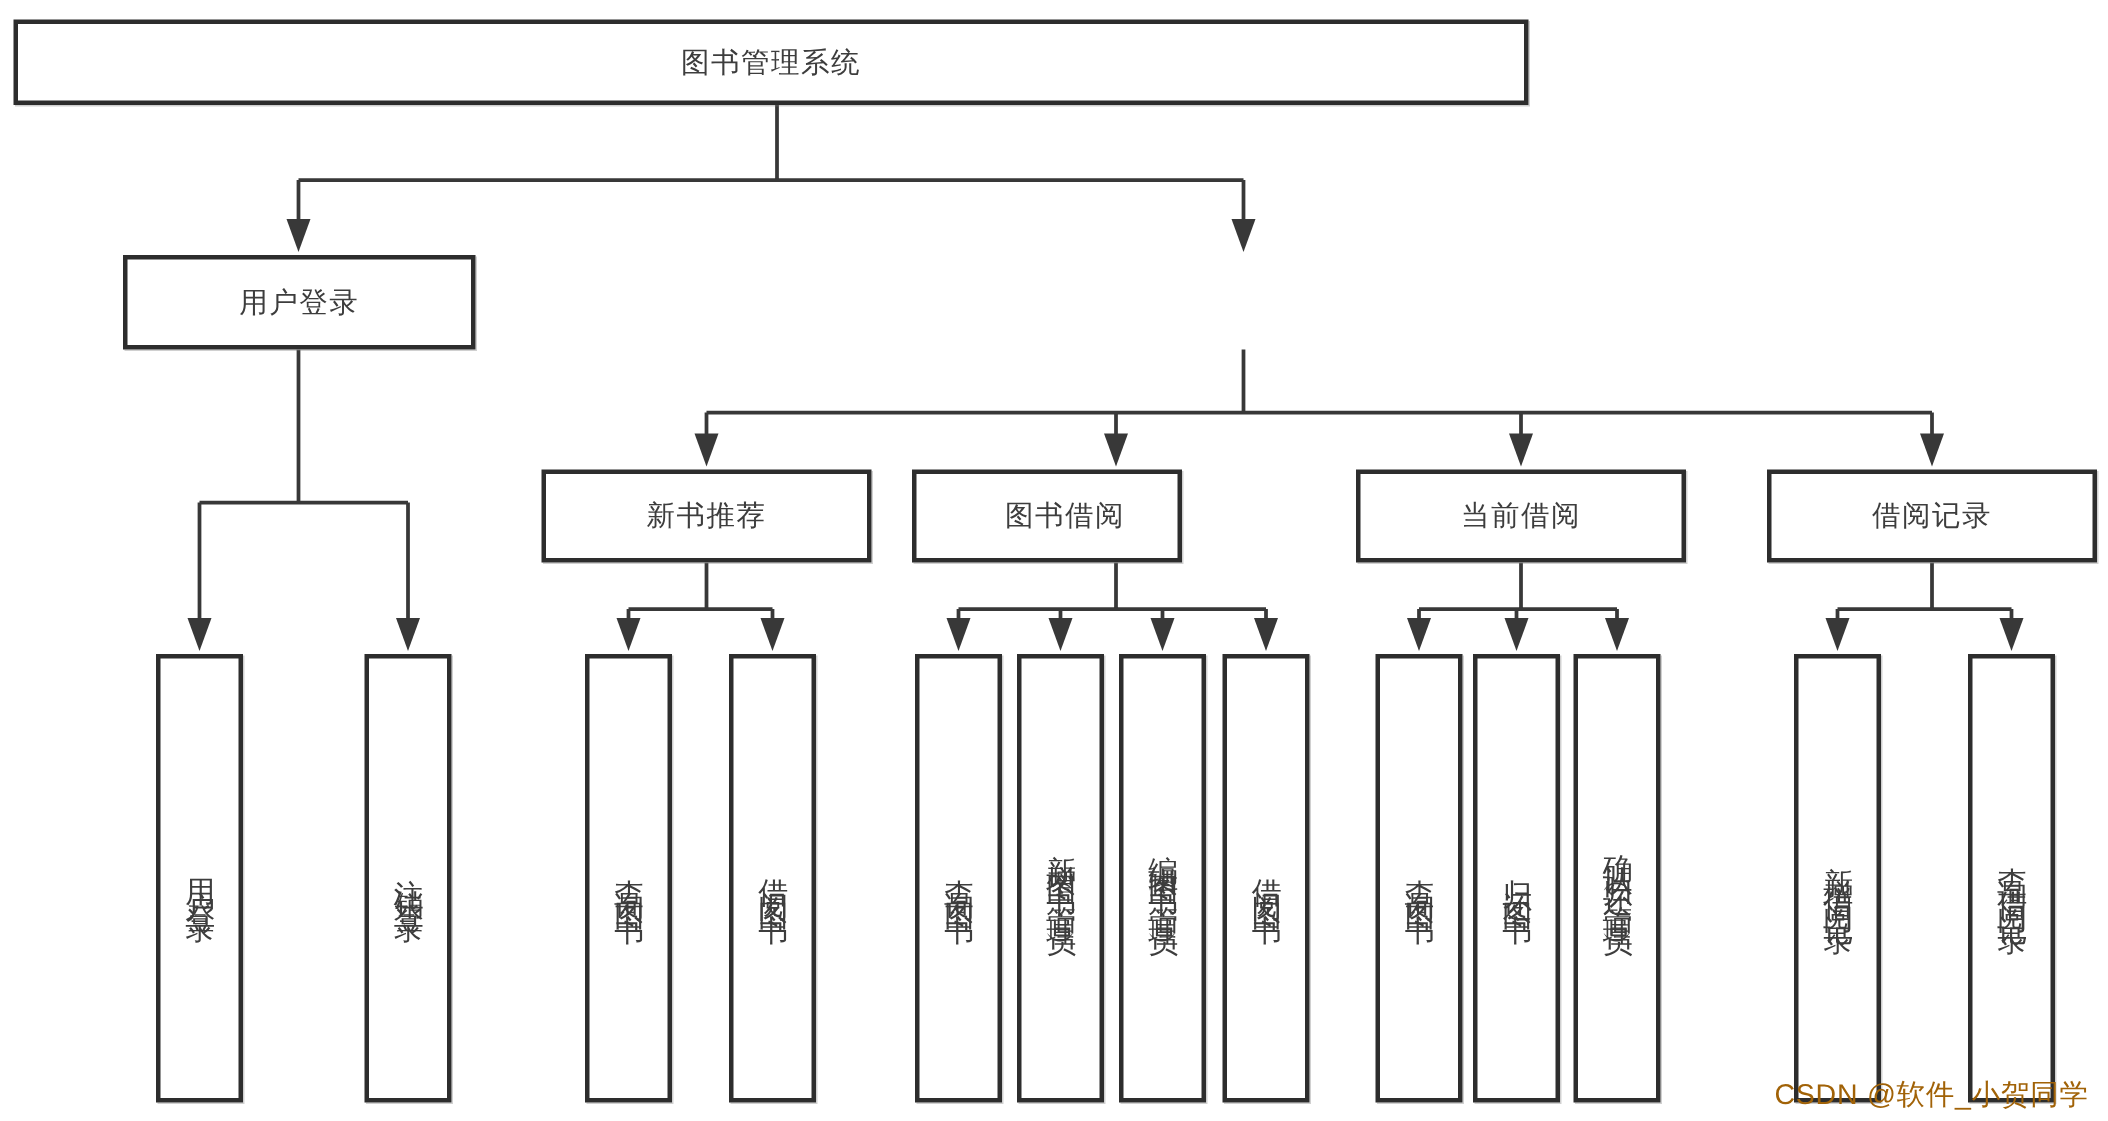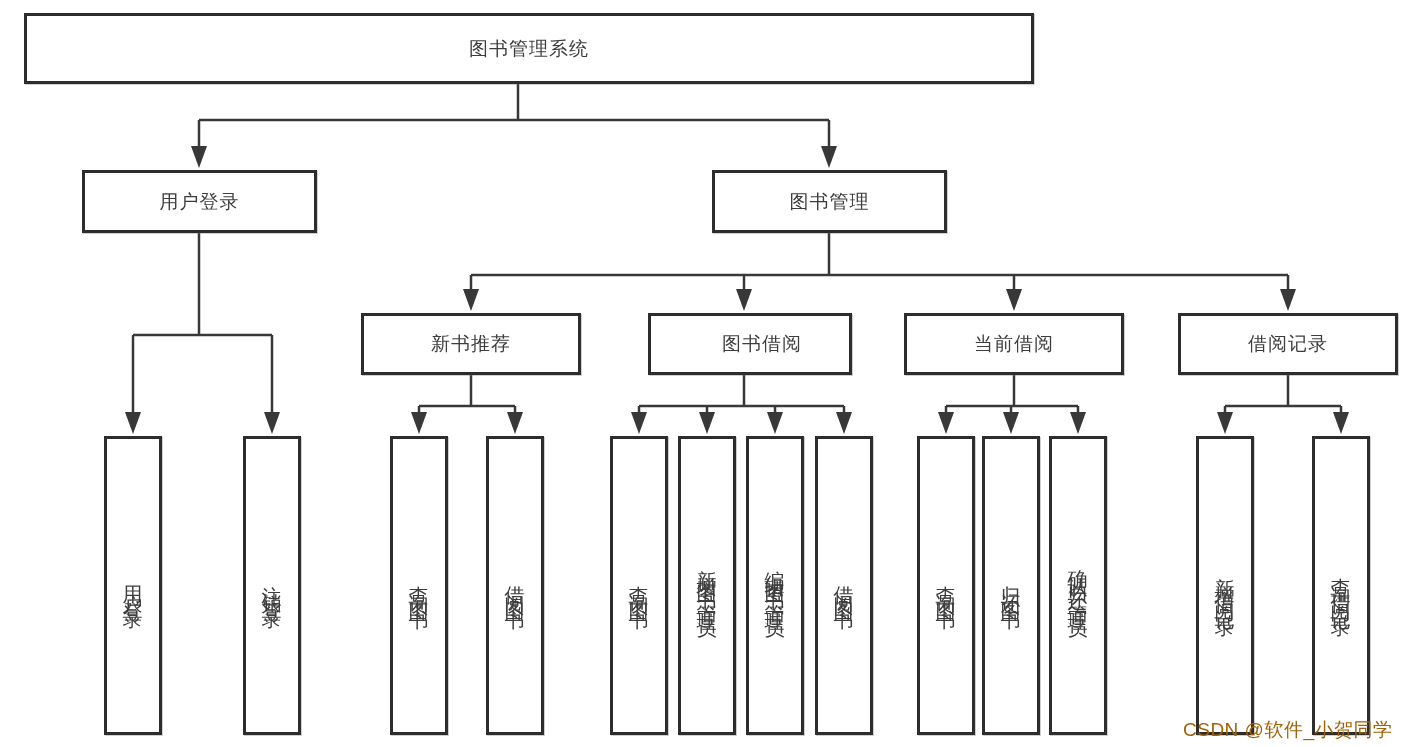--- a/index.html
+++ b/index.html
@@ -95,35 +95,32 @@
       <polygon points="767,412 783,412 775,434"></polygon>
       <polygon points="836,412 852,412 844,434"></polygon>
       <polygon points="938,412 954,412 946,434"></polygon>
       <polygon points="1003,412 1019,412 1011,434"></polygon>
       <polygon points="1070,412 1086,412 1078,434"></polygon>
       <polygon points="1217,412 1233,412 1225,434"></polygon>
       <polygon points="1333,412 1349,412 1341,434"></polygon>
     </g>
   </svg>
 
-  <div class="box" style="left:24px; top:13px; width:1010px; height:71px;">
+  <div class="box" style="left:9px; top:13px; width:1010px; height:57px;">
     <span class="hlbl">图书管理系统</span>
   </div>
 
   <div class="box" style="left:82px; top:170px; width:235px; height:63px;">
     <span class="hlbl">用户登录</span>
   </div>
-  <div class="box" style="left:712px; top:170px; width:235px; height:63px;">
-    <span class="hlbl">图书管理</span>
-  </div>
 
   <div class="box" style="left:361px; top:313px; width:220px; height:62px;justify-content:center;">
     <span class="hlbl">新书推荐</span>
   </div>
-  <div class="box" style="left:648px; top:313px; width:204px; height:62px;padding-left:24px;">
+  <div class="box" style="left:608px; top:313px; width:180px; height:62px;padding-left:24px;">
     <span class="hlbl">图书借阅</span>
   </div>
   <div class="box" style="left:904px; top:313px; width:220px; height:62px;">
     <span class="hlbl">当前借阅</span>
   </div>
   <div class="box" style="left:1178px; top:313px; width:220px; height:62px;">
     <span class="hlbl">借阅记录</span>
   </div>
 
   <div class="box leaf" style="left:104px;">

